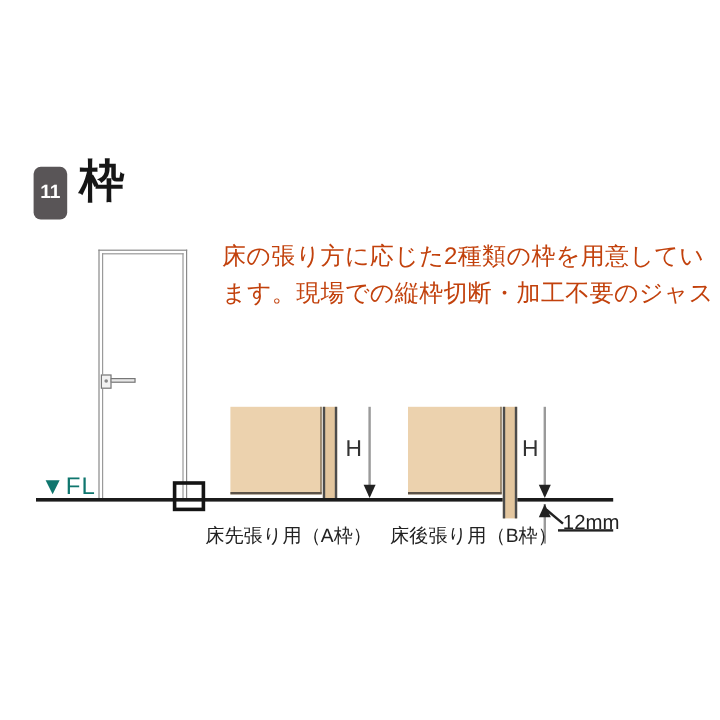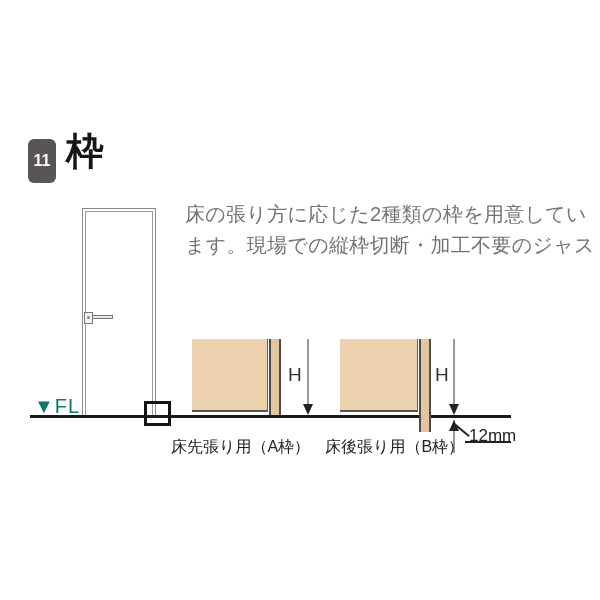--- a/index.html
+++ b/index.html
@@ -11,21 +11,21 @@
 
   
   .badge{
     left:28px;top:139px;width:28px;height:44px;background:#595557;border-radius:6px;
     color:#fff;font-size:16px;font-weight:bold;display:flex;align-items:center;justify-content:center;
   }
   .page-title{left:66px;top:129px;font-size:38px;font-weight:bold;color:#161616;line-height:44px;}
 
   
   .desc{left:185px;top:199px;width:405px;}
-  .desc .line{font-size:20px;line-height:31px;color:#737373;letter-spacing:0.3px;white-space:nowrap;}
+  .desc .line{font-size:20px;line-height:31px;color:#c2410c;letter-spacing:0.3px;white-space:nowrap;}
 
   
   .door-outer{
     left:82px;top:208px;width:74px;height:207px;box-sizing:border-box;
     border-left:1px solid #8a8a8a;border-right:1px solid #8a8a8a;border-top:1px solid #8a8a8a;
   }
   .door-inner{
     position:absolute;left:2px;right:2px;top:2px;bottom:0;box-sizing:border-box;
     border-left:1px solid #9a9a9a;border-right:1px solid #9a9a9a;border-top:1px solid #9a9a9a;
   }

